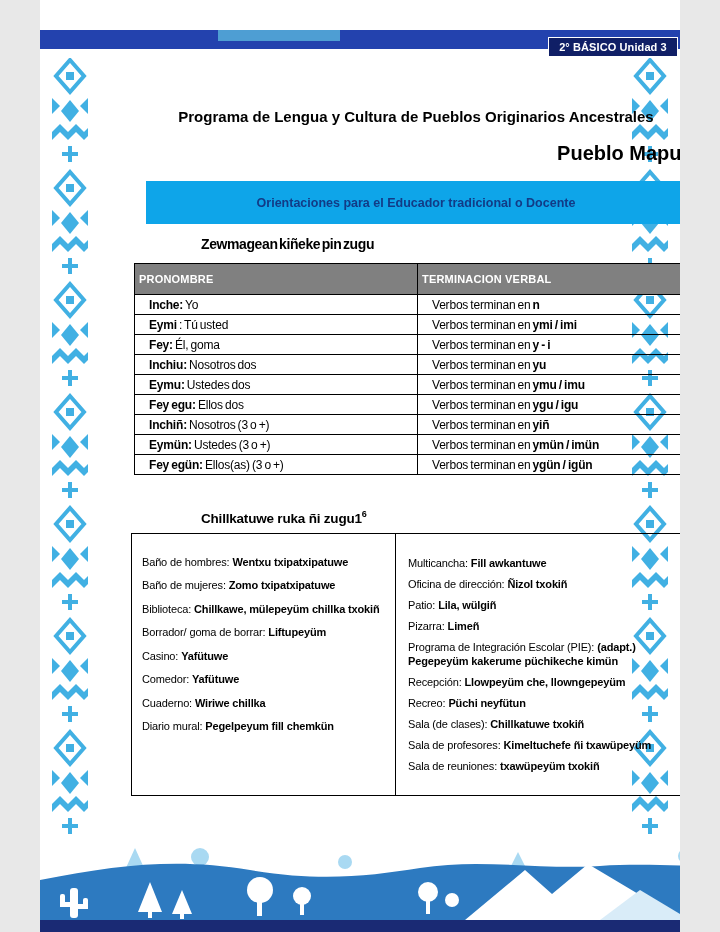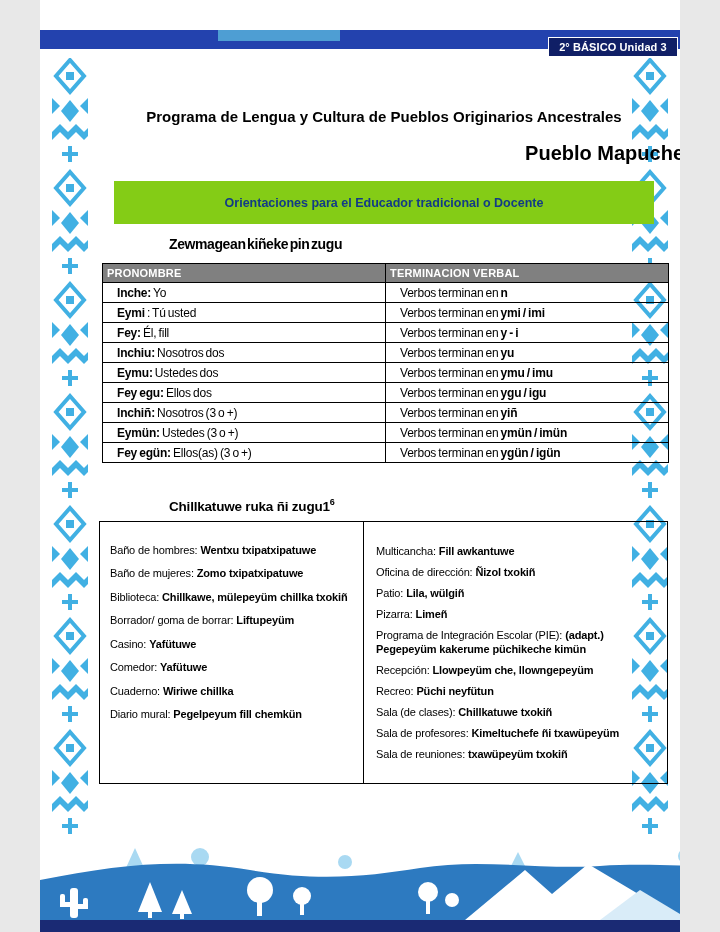--- a/index.html
+++ b/index.html
@@ -15,38 +15,38 @@
     position:absolute;left:508px;top:37px;width:130px;height:20px;
     background:#101f66;border:1px solid #ffffff;color:#ffffff;
     font-size:11px;font-weight:bold;display:flex;align-items:center;justify-content:center;
     box-sizing:border-box;letter-spacing:0.1px;
   }
   
   .ornament{position:absolute;top:58px;width:44px;height:782px;}
   .ornament.left{left:8px;}
   .ornament.right{right:8px;}
   
-  .content{position:absolute;left:44px;top:58px;width:600px;}
+  .content{position:absolute;left:76px;top:58px;width:600px;}
   .title-1{margin:50px 0 0 0;text-align:center;font-size:15px;font-weight:bold;}
   .title-2{margin:17px 0 0 0;text-align:right;font-size:20px;font-weight:bold;}
   .banner{
-    margin:16px auto 0 auto;width:540px;height:43px;background:#84cc16;
+    margin:16px auto 0 auto;width:540px;height:43px;background:#0ea5e9;
     display:flex;align-items:center;justify-content:center;
     color:#123b86;font-size:12.5px;font-weight:bold;
   }
   .section-title{margin:36px 0 0 63px;color:#0b79c7;font-size:17px;font-weight:bold;}
   .subtitle{margin:12px 0 0 85px;font-size:14px;font-weight:bold;letter-spacing:-0.4px;word-spacing:-2px;}
   
   table.pron{
     border-collapse:collapse;margin:11px 0 0 18px;width:566px;table-layout:fixed;
     font-size:12px;
   }
   table.pron th{
     background:#808080;color:#ffffff;font-size:11px;font-weight:bold;
-    text-align:left;padding:2px 4px;border:1px solid #000;height:14px;letter-spacing:0.2px;
+    text-align:left;padding:8px 4px;border:1px solid #000;height:14px;letter-spacing:0.2px;
   }
   table.pron td{
     border:1px solid #000;padding:1px 14px;height:17px;vertical-align:middle;
     letter-spacing:-0.2px;word-spacing:-1px;white-space:nowrap;overflow:hidden;
   }
   .b{font-weight:bold;}
   
   .subtitle-2{margin:34px 0 0 85px;font-size:13.5px;font-weight:bold;letter-spacing:-0.2px;}
   .subtitle-2 sup{font-size:9px;}
   .vocab-box{
@@ -135,21 +135,21 @@
       <tbody>
           <tr>
             <td><span class="b">Inche:</span><span> Yo</span></td>
             <td><span>Verbos terminan en </span><span class="b">n</span></td>
           </tr>
           <tr>
             <td><span class="b">Eymi</span><span> : Tú usted</span></td>
             <td><span>Verbos terminan en </span><span class="b">ymi / imi</span></td>
           </tr>
           <tr>
-            <td><span class="b">Fey:</span><span> Él, fill</span></td>
+            <td><span class="b">Fey:</span><span> Él, goma</span></td>
             <td><span>Verbos terminan en </span><span class="b">y - i</span></td>
           </tr>
           <tr>
             <td><span class="b">Inchiu:</span><span> Nosotros dos</span></td>
             <td><span>Verbos terminan en </span><span class="b">yu</span></td>
           </tr>
           <tr>
             <td><span class="b">Eymu:</span><span> Ustedes dos</span></td>
             <td><span>Verbos terminan en </span><span class="b">ymu / imu</span></td>
           </tr>

